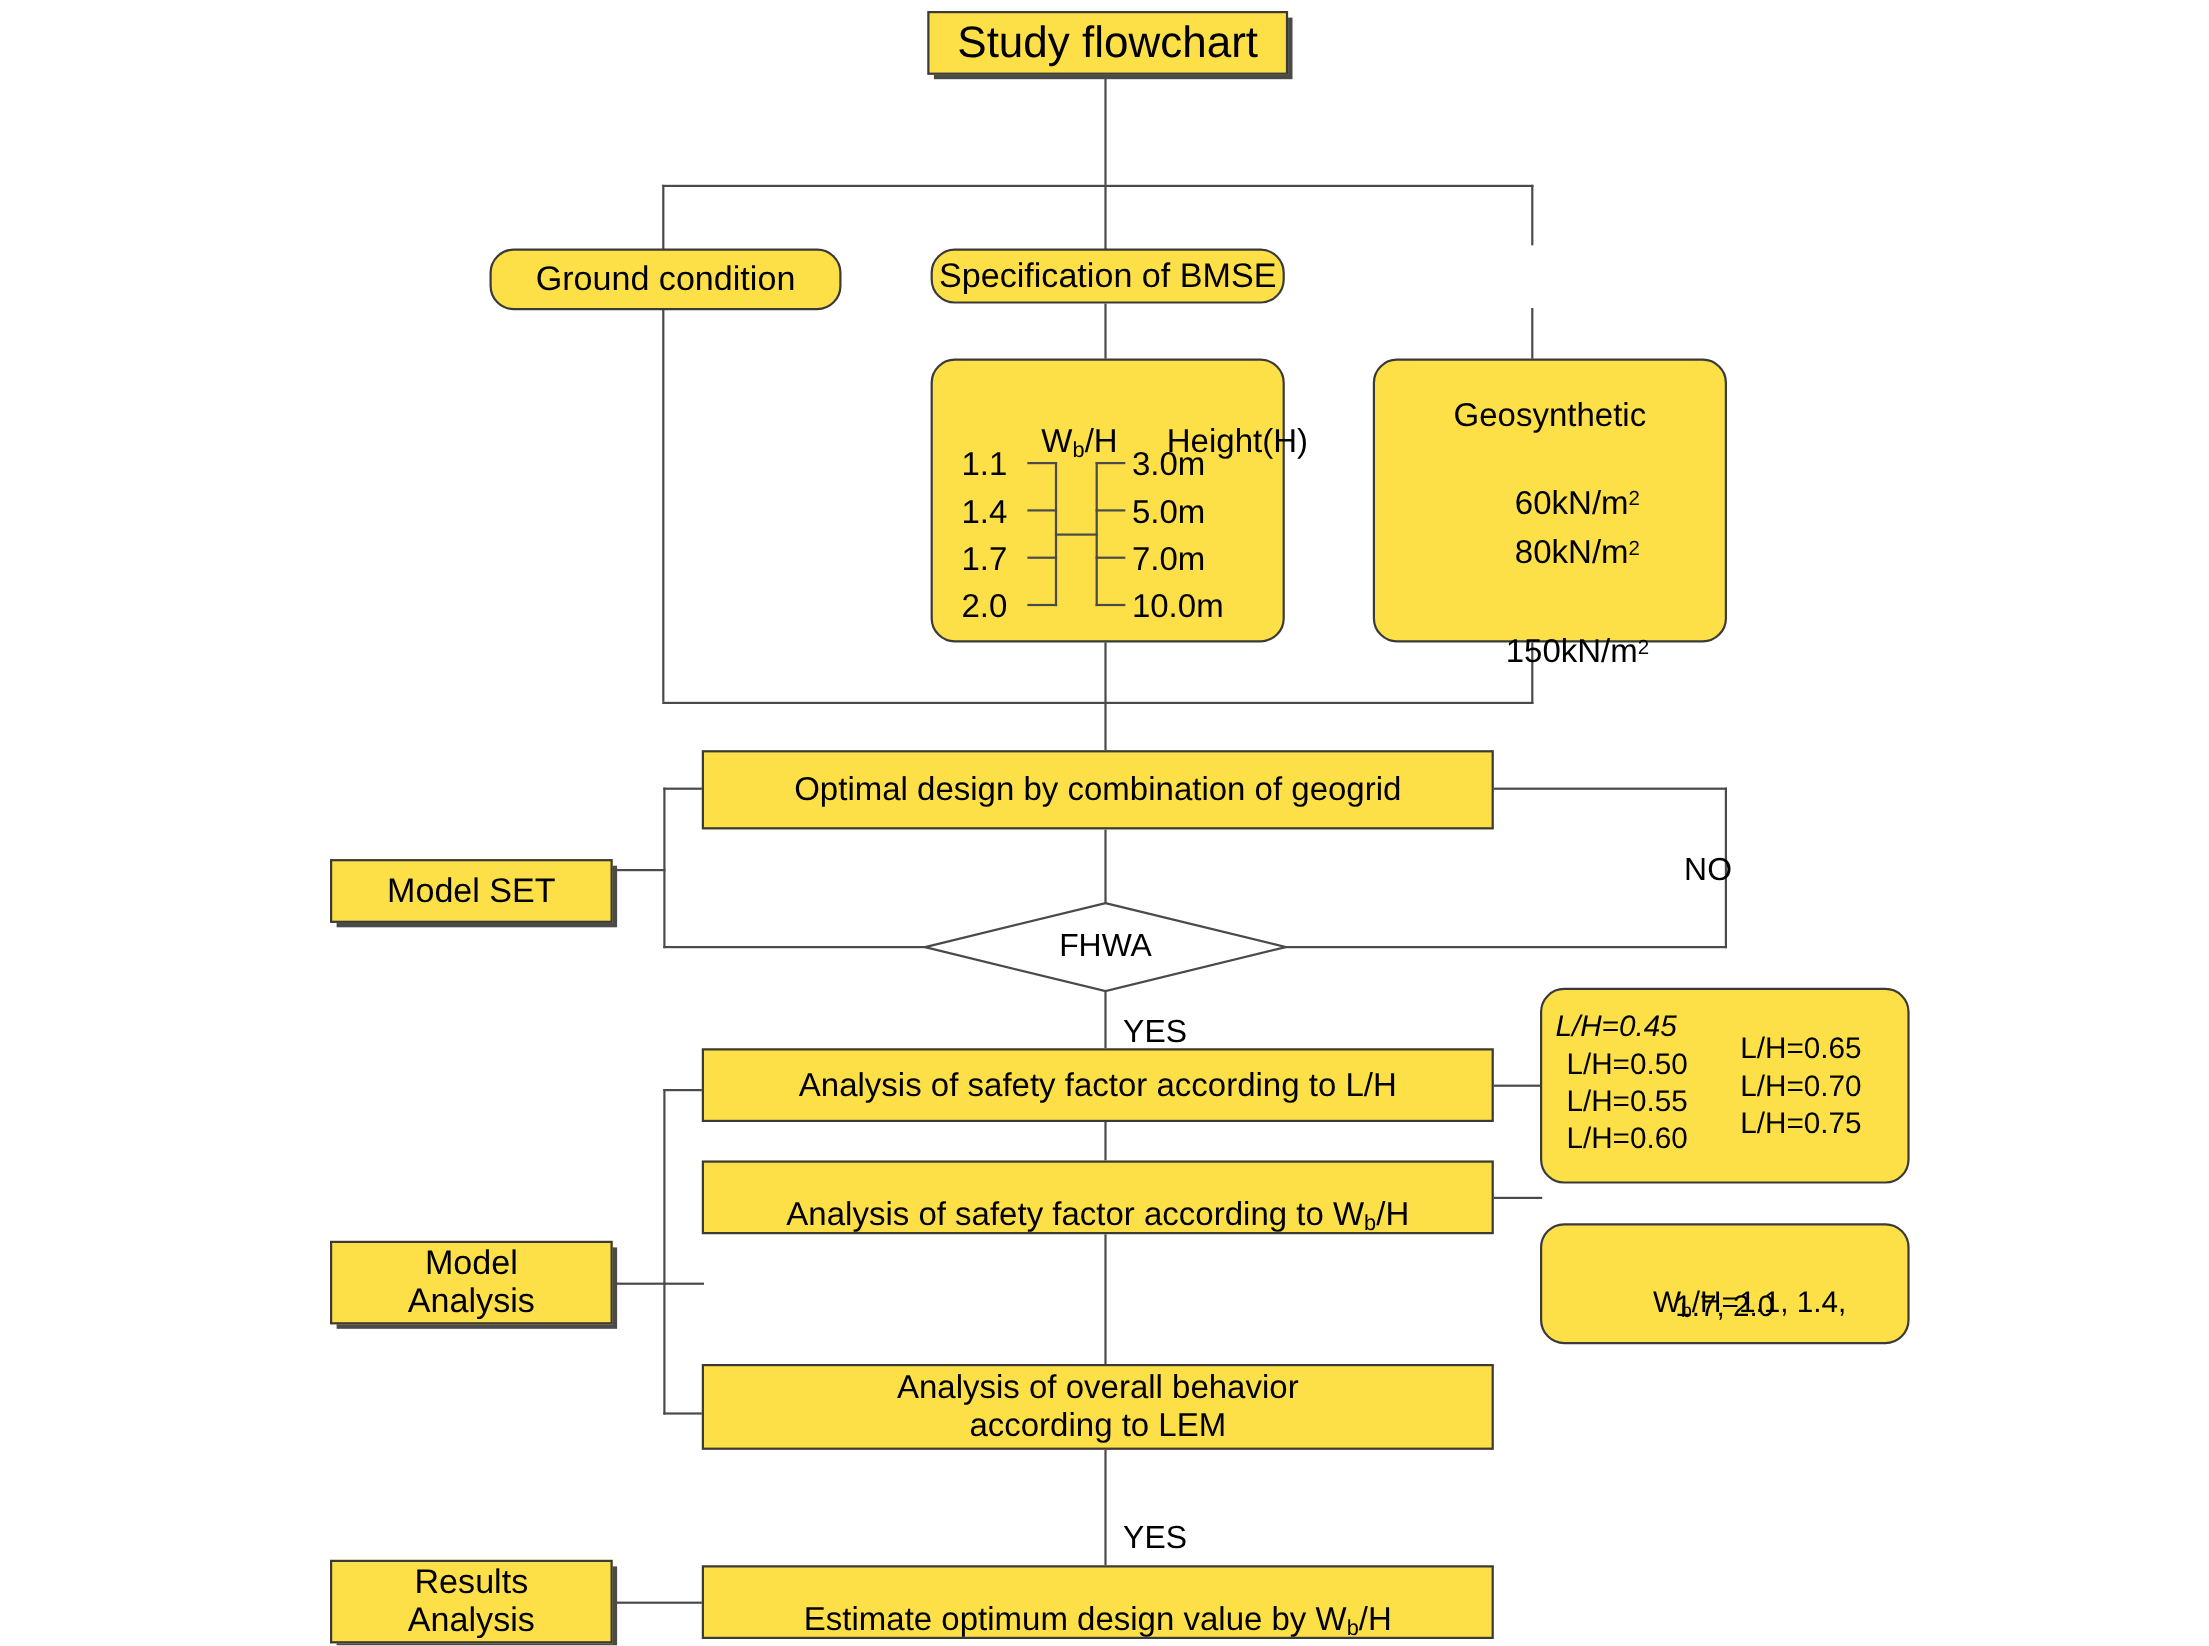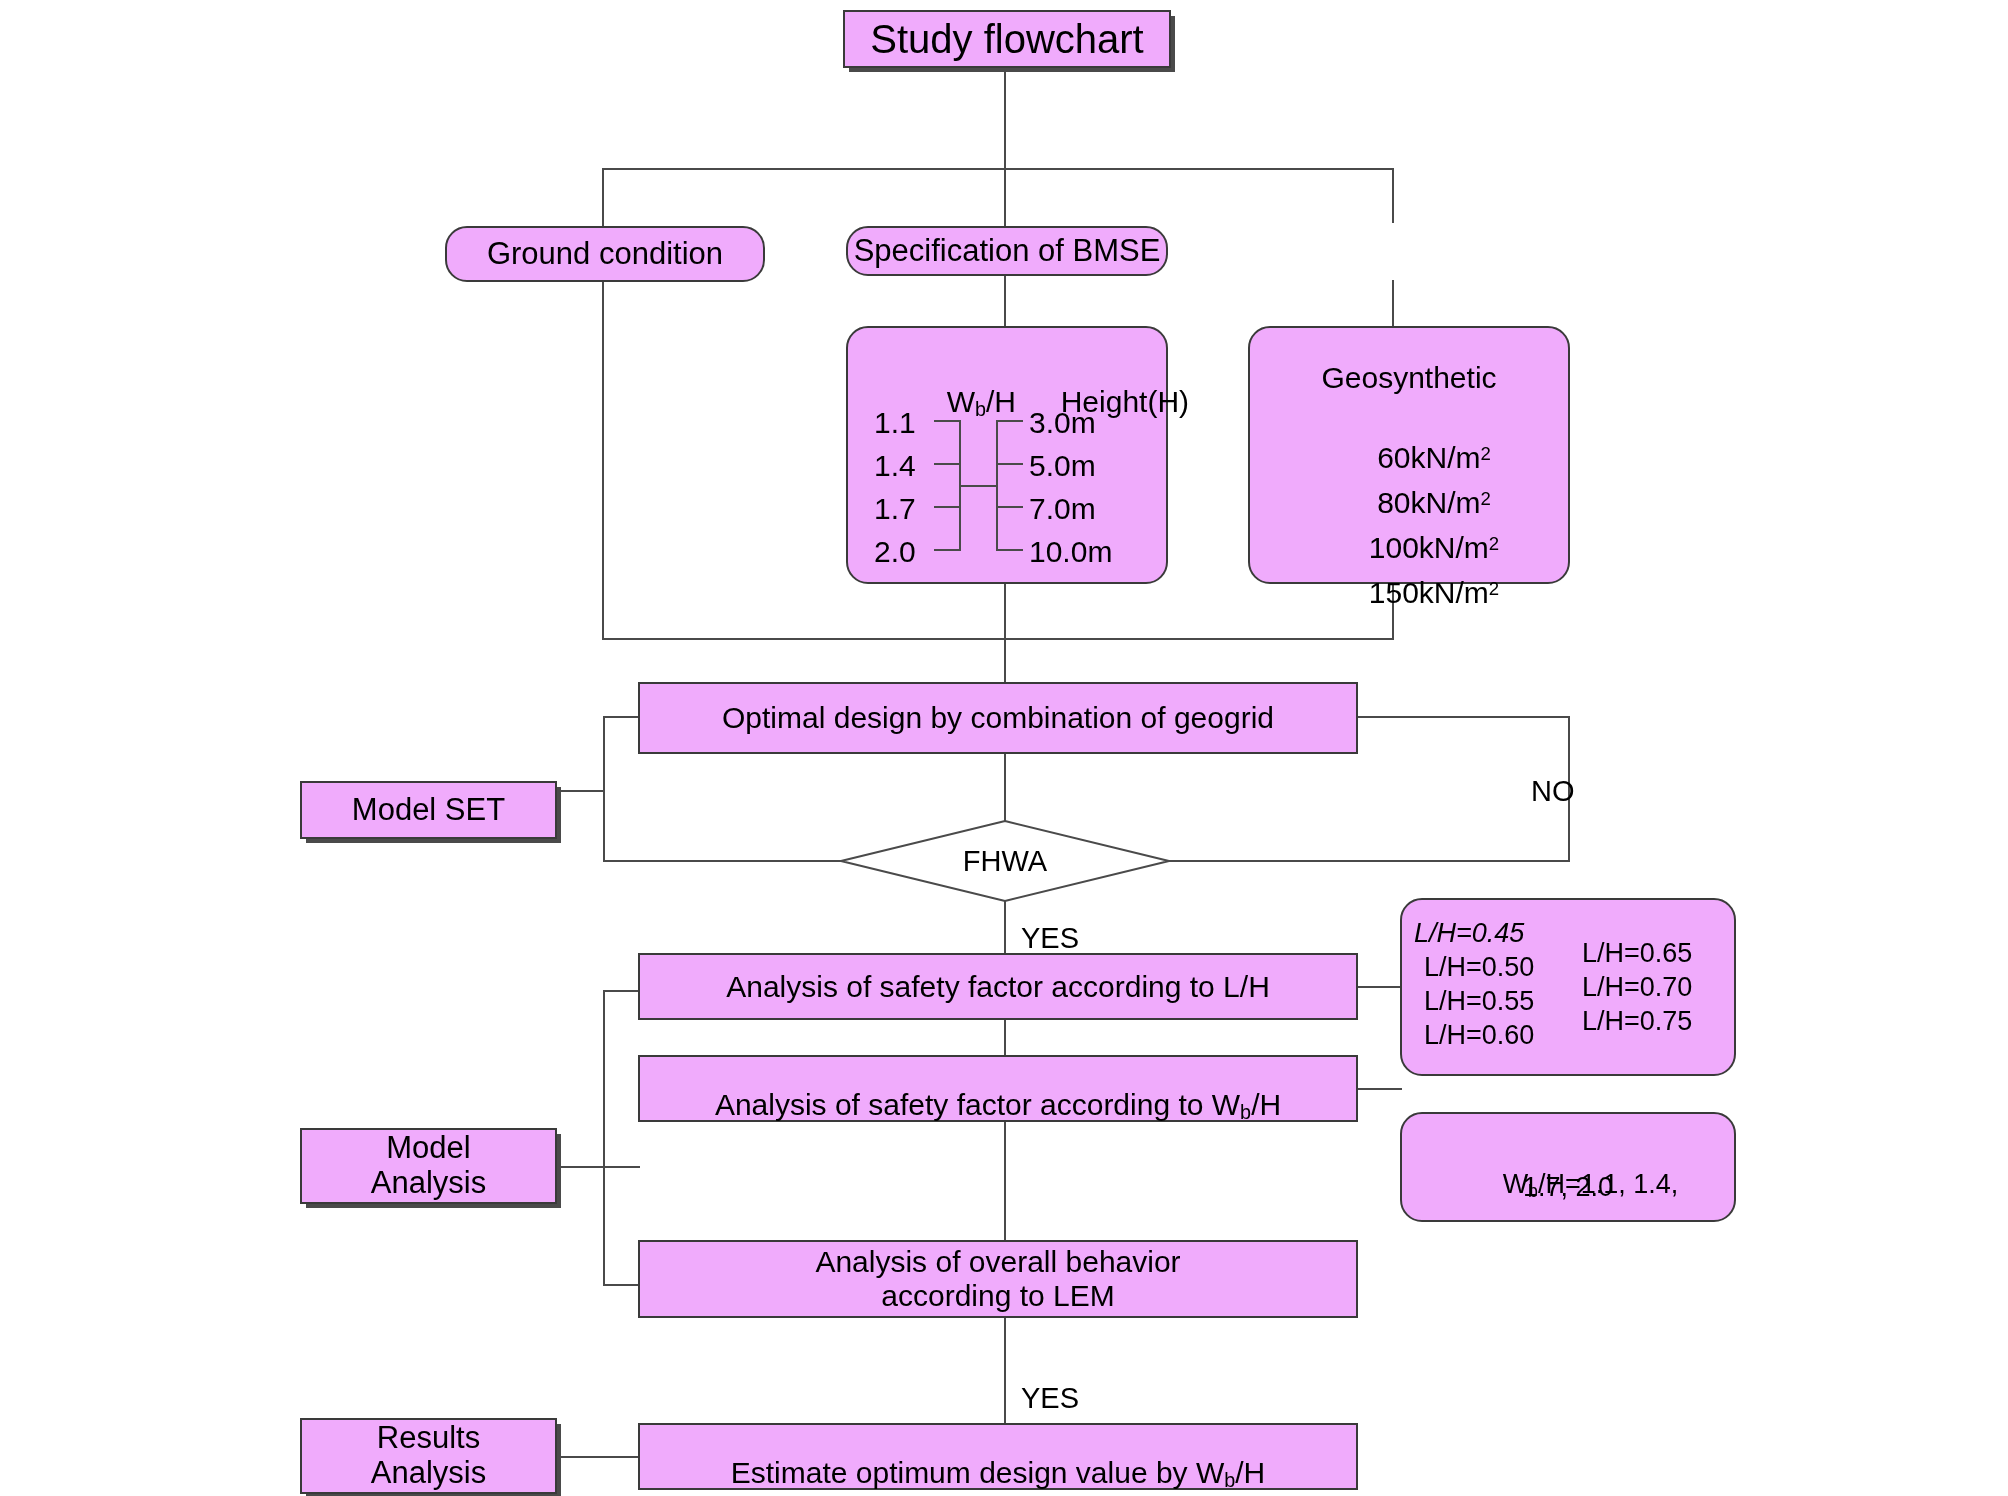--- a/index.html
+++ b/index.html
@@ -14,21 +14,21 @@
     background: #ffffff;
     font-family: "Liberation Sans", sans-serif;
     color: #000000;
     overflow: hidden;
   }
 
   
   .node {
     position: absolute;
     box-sizing: border-box;
-    background: #f0abfc;
+    background: #fde047;
     border: 2px solid #3a3a3a;
     display: flex;
     align-items: center;
     justify-content: center;
     text-align: center;
     line-height: 1.12;
     white-space: pre-line;
     z-index: 3;
   }
 
@@ -161,23 +161,20 @@
   </div>
 
   <div class="node round" style="left:1248px; top:326px; width:322px; height:258px; display:block;">
     <div class="lbl fz-body" style="left:0; right:0; top:33px; text-align:center; white-space:normal;">Geosynthetic</div>
     <div class="lbl fz-body" style="left:0; right:0; top:78px; text-align:center;">
       <span>60kN/m</span><sup>2</sup>
     </div>
     <div class="lbl fz-body" style="left:0; right:0; top:123px; text-align:center;">
       <span>80kN/m</span><sup>2</sup>
     </div>
-    <div class="lbl fz-body" style="left:0; right:0; top:168px; text-align:center;">
-      <span>100kN/m</span><sup>2</sup>
-    </div>
     <div class="lbl fz-body" style="left:0; right:0; top:213px; text-align:center;">
       <span>150kN/m</span><sup>2</sup>
     </div>
   </div>
 
   <div class="ln v" style="left:1004px; top:584px; width:2px; height:98px;"></div>
   <div class="ln v" style="left:1392px; top:584px; width:2px; height:56px;"></div>
   <div class="ln h" style="left:602px; top:638px; width:792px; height:2px;"></div>
 
   <div class="node rect shadow fz-h1" style="left:300px; top:762px; width:257px; height:58px;margin-top:19px;">

